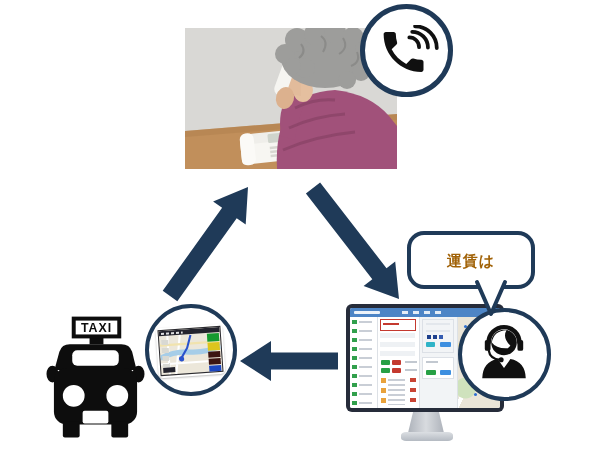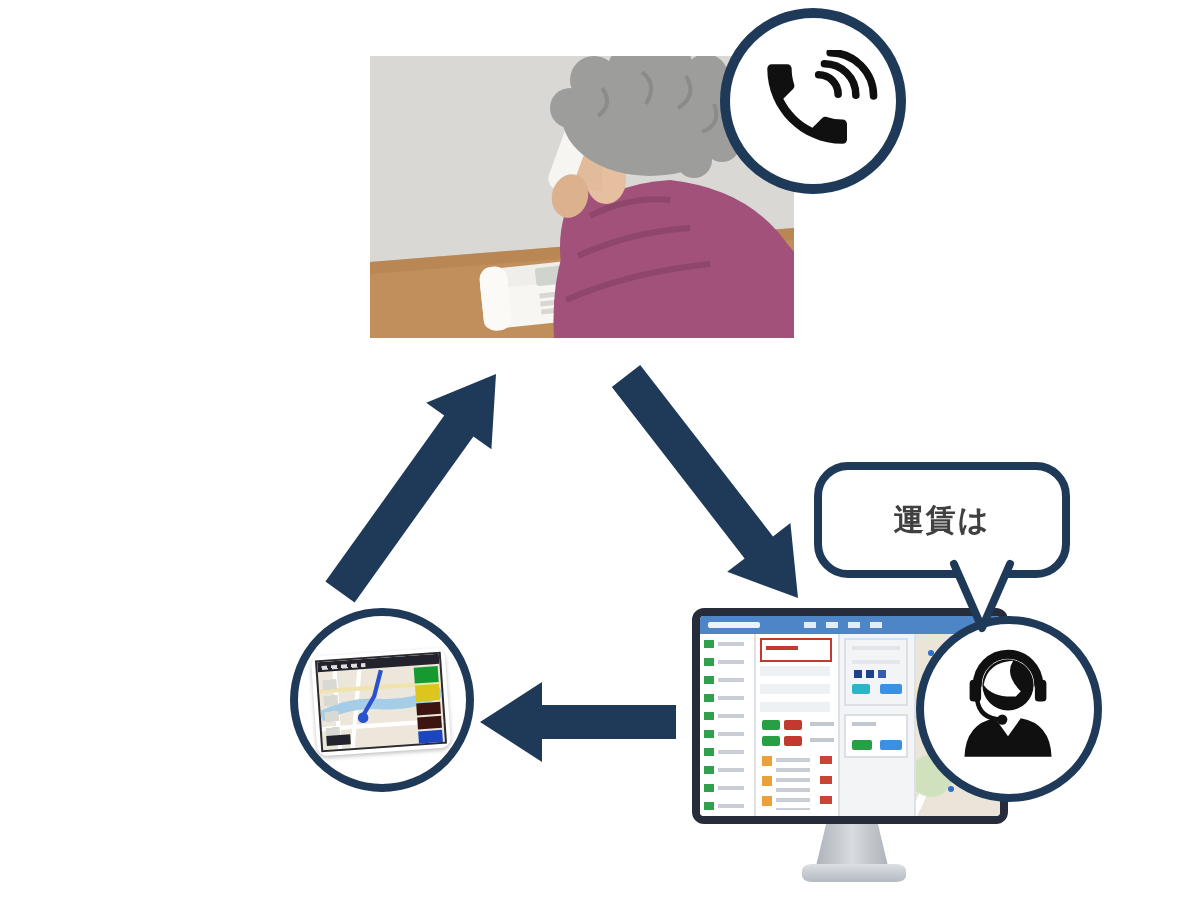--- a/index.html
+++ b/index.html
@@ -15,21 +15,21 @@
   .badge{position:absolute;background:#fff;border-radius:50%;box-sizing:border-box;z-index:4;}
   .badge-phone{left:360px;top:4px;width:93px;height:93px;border:5px solid #1f3a58;}
   .badge-operator{left:458px;top:308px;width:93px;height:93px;border:4px solid #1f3a58;}
   .badge-nav{left:145px;top:304px;width:92px;height:92px;border:4px solid #1f3a58;}
   .badge svg{position:absolute;}
 
   
   .bubble{position:absolute;left:407px;top:231px;width:128px;height:58px;background:#fff;
     border:4px solid #1f3a58;border-radius:17px;box-sizing:border-box;z-index:5;
     display:flex;flex-direction:column;align-items:center;justify-content:center;}
-  .bubble div{color:#404040;font-size:15px;font-weight:bold;line-height:19px;letter-spacing:1px;white-space:nowrap;}
+  .bubble div{color:#a16207;font-size:15px;font-weight:bold;line-height:19px;letter-spacing:1px;white-space:nowrap;}
   .bubble-tail{position:absolute;left:460px;top:276px;width:62px;height:46px;z-index:6;}
 
   
   .monitor{position:absolute;left:346px;top:304px;width:158px;height:108px;background:#262c3a;
     border-radius:6px;padding:4px;box-sizing:border-box;z-index:2;}
   .screen{width:100%;height:100%;background:#f2f4f6;border-radius:2px;overflow:hidden;position:relative;}
   .app-header{height:9px;background:#4d85c6;position:relative;}
   .app-header::before{content:"";position:absolute;left:4px;top:3px;width:26px;height:3px;background:rgba(255,255,255,.9);border-radius:1px;}
   .app-header::after{content:"";position:absolute;left:52px;top:3px;width:42px;height:3px;
     background:repeating-linear-gradient(90deg,rgba(255,255,255,.85) 0 6px,transparent 6px 11px);}
@@ -222,20 +222,37 @@
     </svg>
   </div>
 
   <div class="bubble">
     <div>運賃は</div>
   </div>
   <svg class="bubble-tail" viewBox="0 0 62 46">
     <path d="M17,6 L31,38 L45,6" fill="#ffffff" stroke="#1f3a58" stroke-width="4" stroke-linejoin="round" stroke-linecap="round"></path>
   </svg>
 
+  <div class="taxi">
+    <svg width="99" height="127" viewBox="0 0 100 127">
+      <ellipse cx="6.5" cy="59" rx="6" ry="8.5" fill="#0d0d0d"></ellipse>
+      <ellipse cx="93.5" cy="59" rx="6" ry="8.5" fill="#0d0d0d"></ellipse>
+      <rect x="44" y="20" width="14" height="9" fill="#0d0d0d"></rect>
+      <rect x="28" y="3" width="46" height="18" fill="#ffffff" stroke="#0d0d0d" stroke-width="4"></rect>
+      <text x="51" y="16.5" text-anchor="middle" font-family="Liberation Sans, sans-serif" font-size="12.5" font-weight="bold" letter-spacing="1" fill="#0d0d0d">TAXI</text>
+      <path d="M24,29 q-8,0 -10.5,7.5 L8.5,55 h83 L87,36.5 Q84.5,29 76,29 Z" fill="#0d0d0d"></path>
+      <rect x="26.5" y="35" width="47" height="15.5" rx="5" fill="#ffffff"></rect>
+      <rect x="8" y="53" width="84" height="57" rx="13" fill="#0d0d0d"></rect>
+      <circle cx="28" cy="81" r="11" fill="#ffffff"></circle>
+      <circle cx="72" cy="81" r="11" fill="#ffffff"></circle>
+      <rect x="37" y="96" width="26" height="13" rx="2" fill="#ffffff"></rect>
+      <rect x="17" y="107" width="17" height="16" rx="2" fill="#0d0d0d"></rect>
+      <rect x="66" y="107" width="17" height="16" rx="2" fill="#0d0d0d"></rect>
+    </svg>
+  </div>
 
   <div class="badge badge-nav">
     <div class="nav-device">
       <div class="nav-screen">
         <div class="nav-topbar"></div>
         <svg class="nav-svg" viewBox="0 0 58 38" preserveAspectRatio="none">
           <path d="M8,0 V38 M0,28 H58 M20,0 L14,38" stroke="#ffffff" stroke-width="2" fill="none"></path>
           <path d="M0,10 H58" stroke="#f1e3ae" stroke-width="2"></path>
           <path d="M0,22 Q14,16 28,18 Q44,20 58,14" stroke="#a6cde8" stroke-width="5" fill="none"></path>
           <path d="M30,2 L26,14 L20,23" stroke="#2a52cc" stroke-width="2" fill="none"></path>

